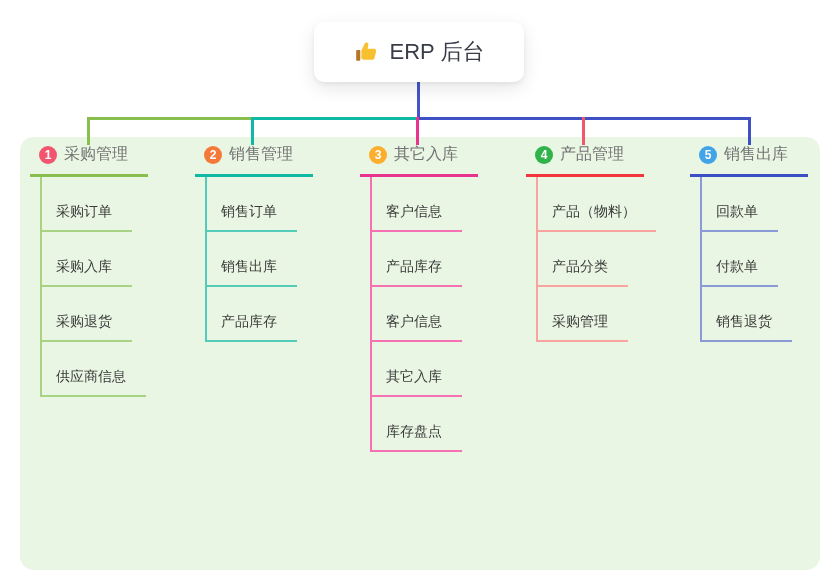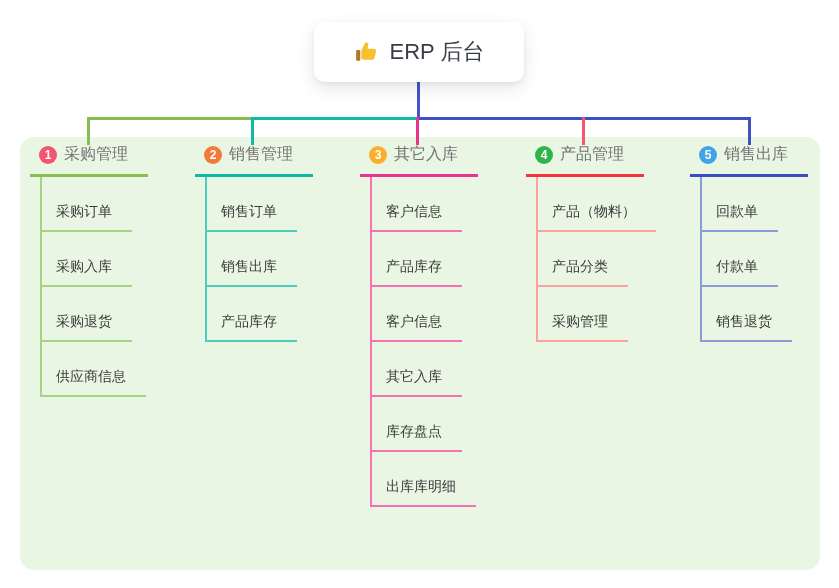--- a/index.html
+++ b/index.html
@@ -124,23 +124,20 @@
         </li>
       <li>
           <span>客户信息</span>
         </li>
       <li>
           <span>其它入库</span>
         </li>
       <li>
           <span>库存盘点</span>
         </li>
-      <li>
-          <span>出库库明细</span>
-        </li>
     </ul>
   </div>
 
   <div class="branch" style="left: 526px; --main: #F4353D; --light: #F9A49E; --badge: #2FB34A;">
     <div class="branch-title">
       <span class="badge">4</span>
       <span class="branch-label">产品管理</span>
     </div>
     <ul class="children">
       <li>

